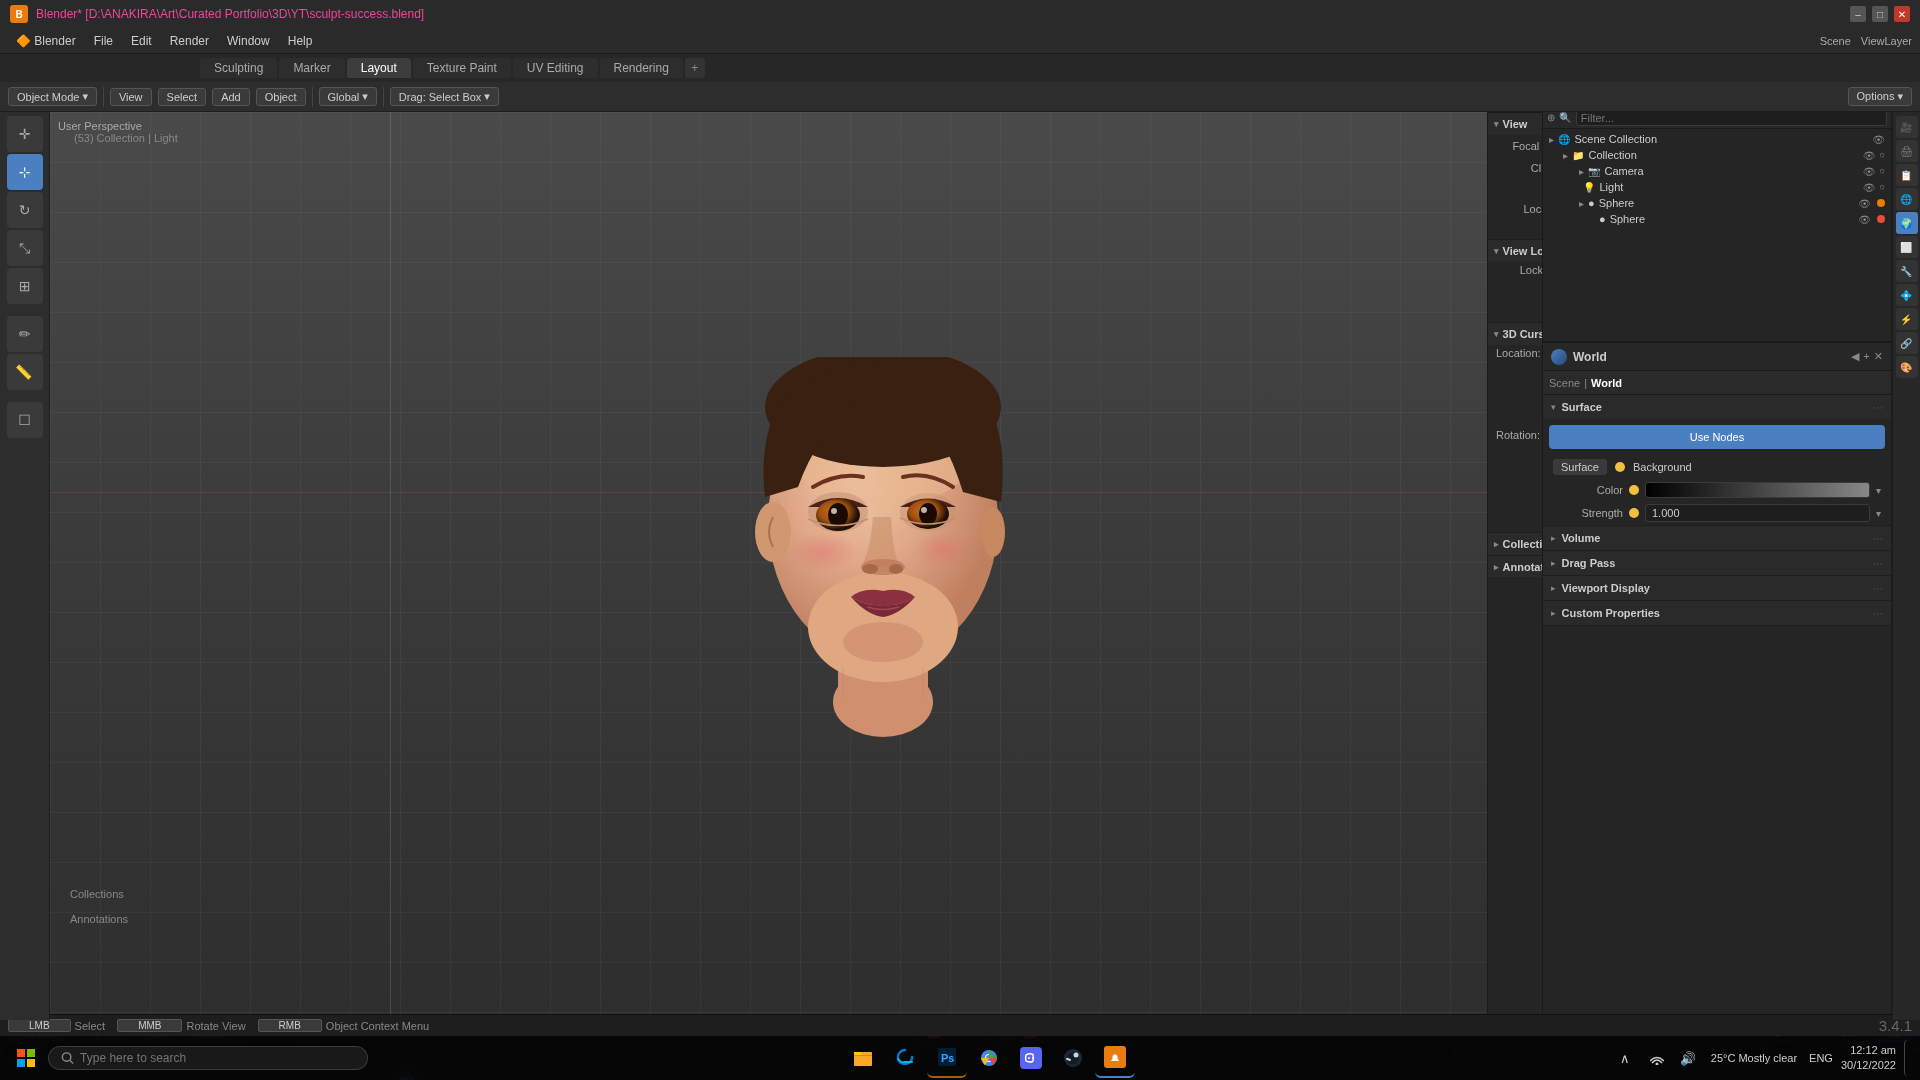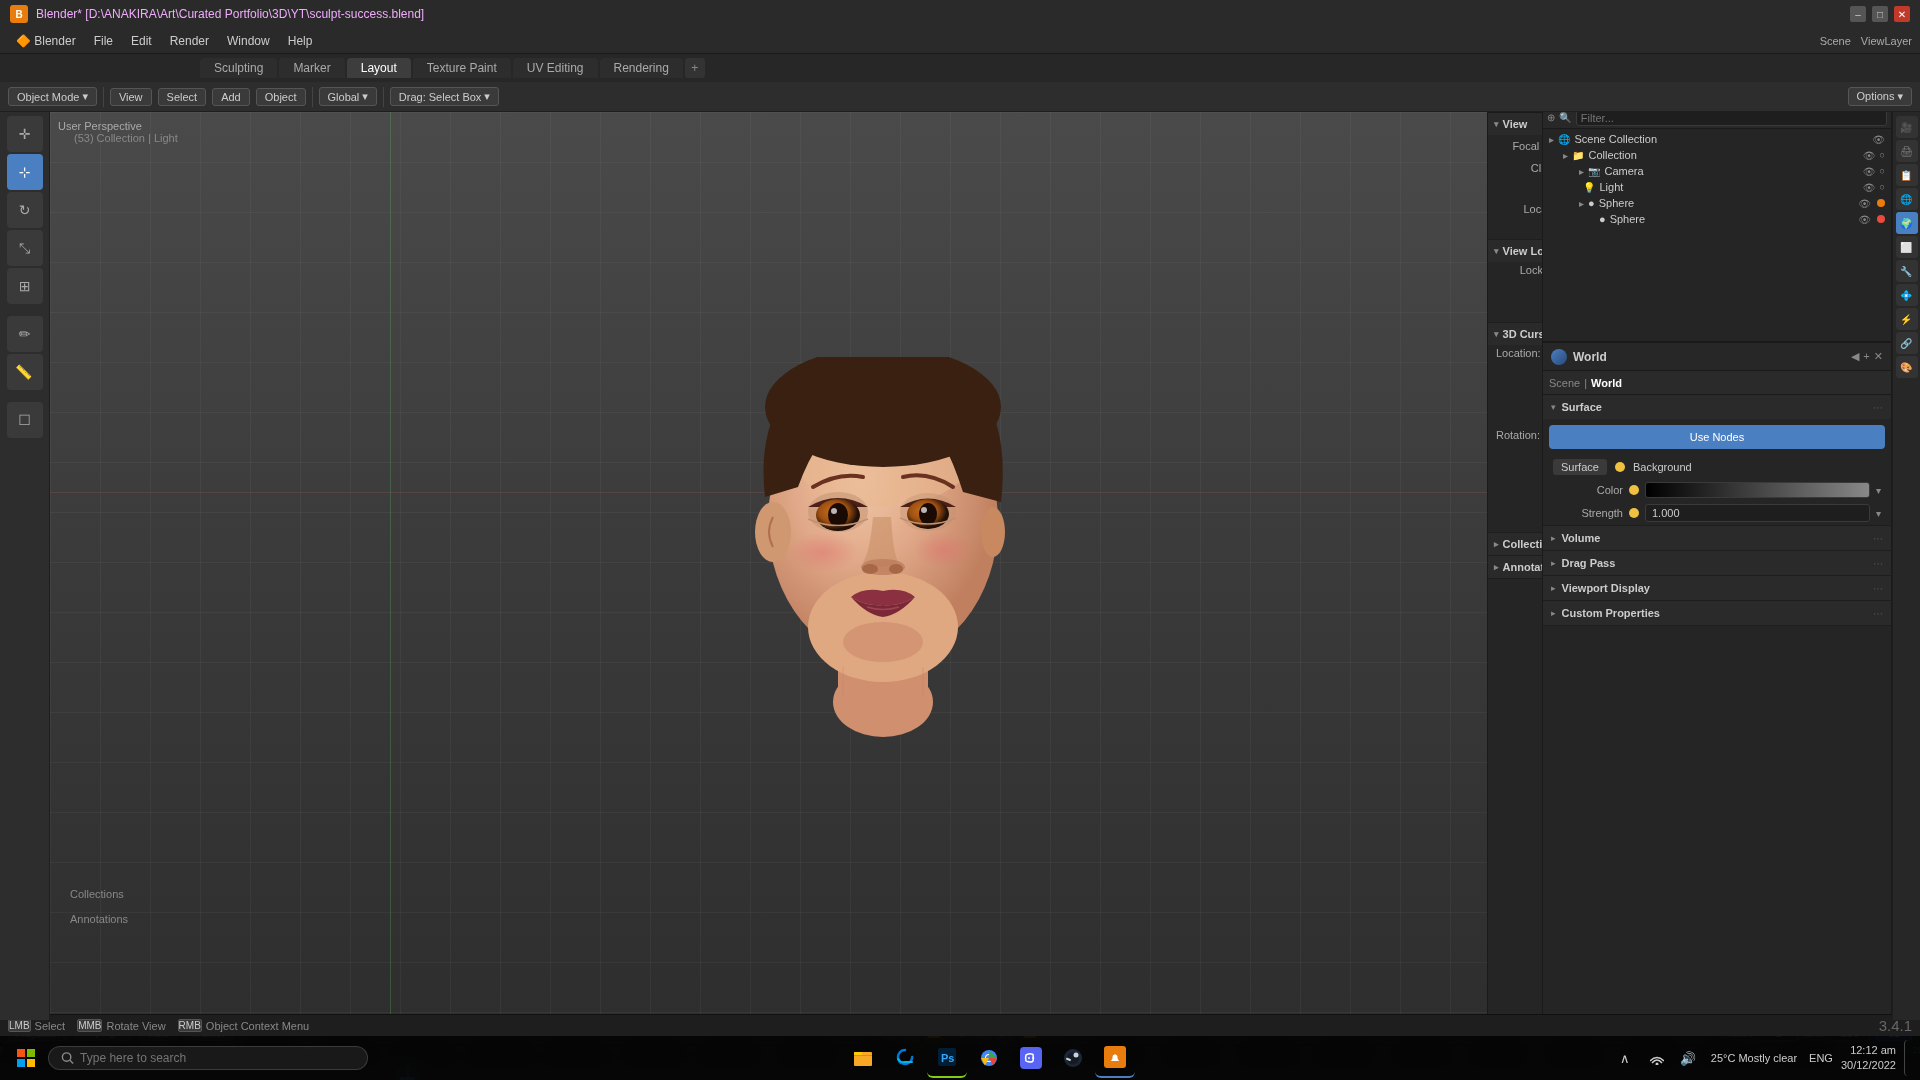--- a/index.html
+++ b/index.html
@@ -27,21 +27,21 @@
     }
     .title-bar-icon {
       width: 18px; height: 18px;
       background: #e87d0d;
       border-radius: 3px;
       margin-right: 8px;
       display: flex; align-items: center; justify-content: center;
       color: white; font-weight: bold; font-size: 10px;
     }
     .title-bar-text {
-      color: #f0abfc;
+      color: #ec4899;
       font-size: 12px;
       flex: 1;
     }
     .title-bar-controls {
       display: flex; gap: 6px;
     }
     .title-btn {
       width: 16px; height: 16px;
       border-radius: 2px;
       border: none;
@@ -550,21 +550,21 @@
     }
     .status-item {
       display: flex; align-items: center; gap: 4px;
       color: #888;
       font-size: 11px;
     }
     .status-key {
       background: #3a3a3a;
       border: 1px solid #555;
       border-radius: 2px;
-      padding: 0 0;
+      padding: 0 20px;
       font-size: 10px;
       color: #ccc;
     }
 
     
     .taskbar {
       position: absolute;
       bottom: 0; left: 0; right: 0;
       height: 44px;
       background: rgba(0,0,0,0.85);
@@ -608,21 +608,21 @@
       flex: 1;
       justify-content: center;
     }
     .taskbar-icon {
       width: 40px; height: 40px;
       display: flex; align-items: center; justify-content: center;
       border-radius: 6px;
       cursor: pointer;
       font-size: 20px;
     }
-    .taskbar-icon.active { border-bottom: 2px solid #84cc16; }
+    .taskbar-icon.active { border-bottom: 2px solid #a16207; }
     .taskbar-right {
       display: flex;
       align-items: center;
       gap: 8px;
       margin-left: auto;
     }
     .sys-tray {
       display: flex;
       align-items: center;
       gap: 4px;

